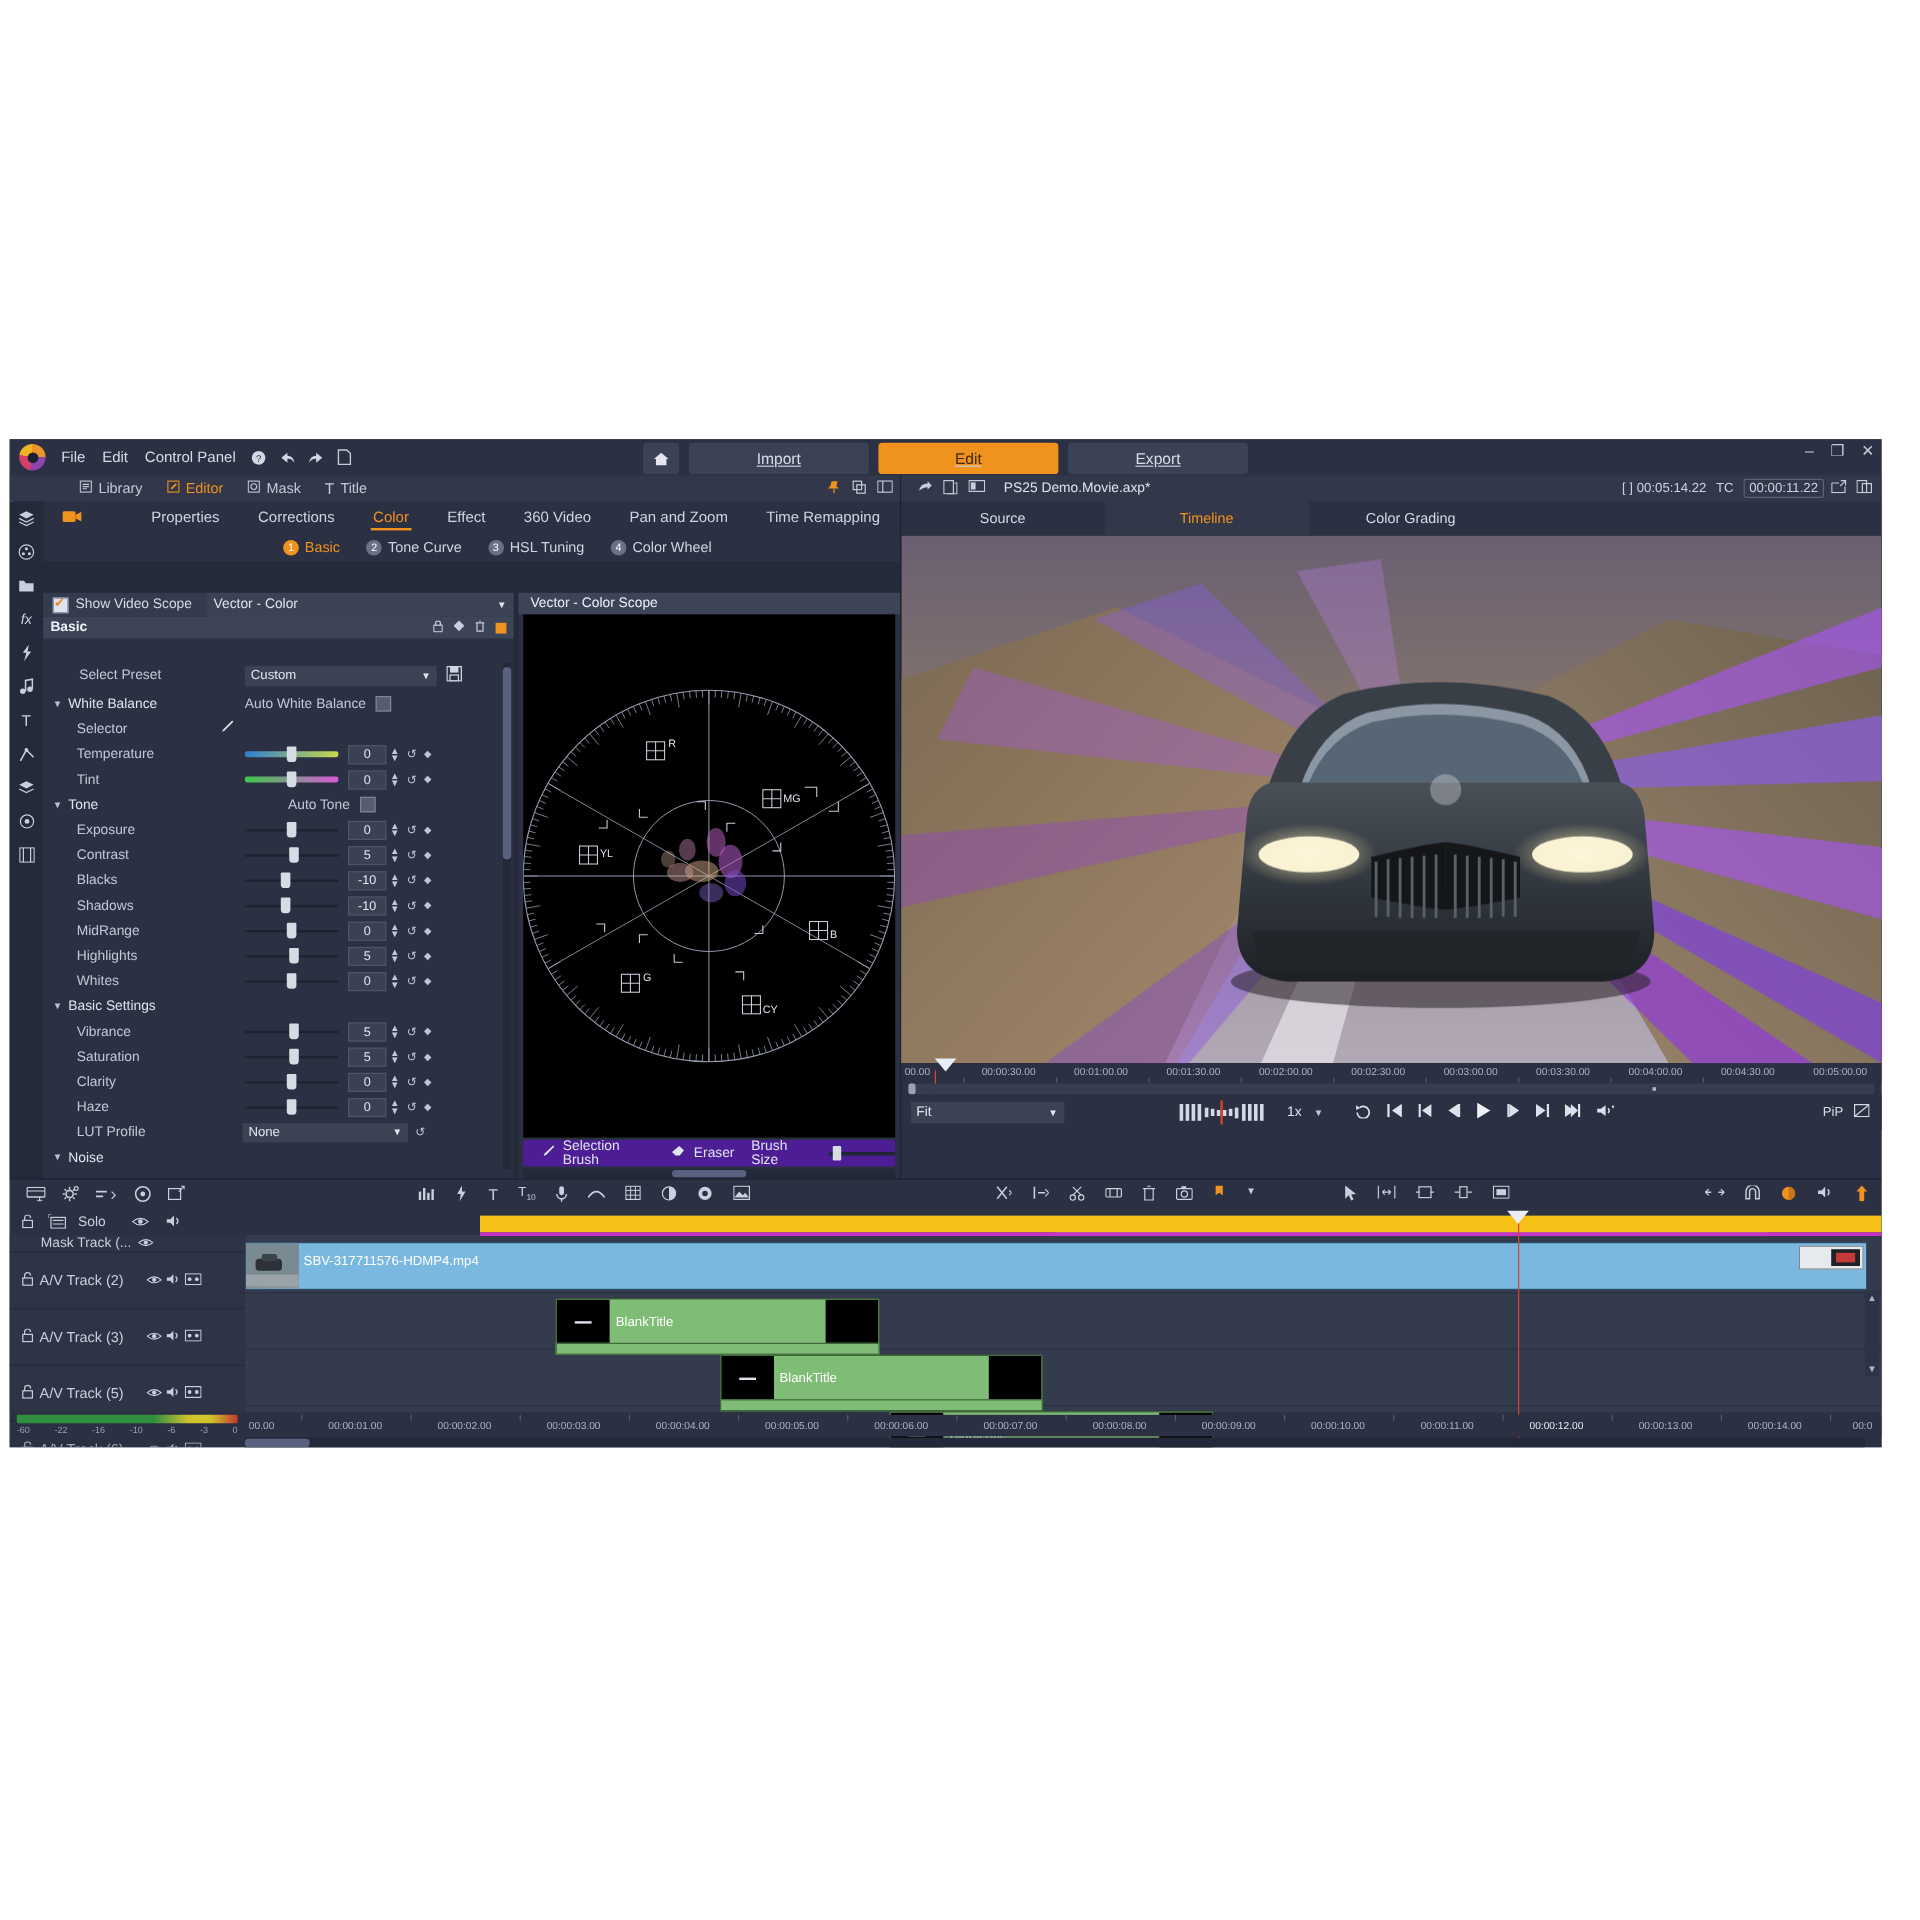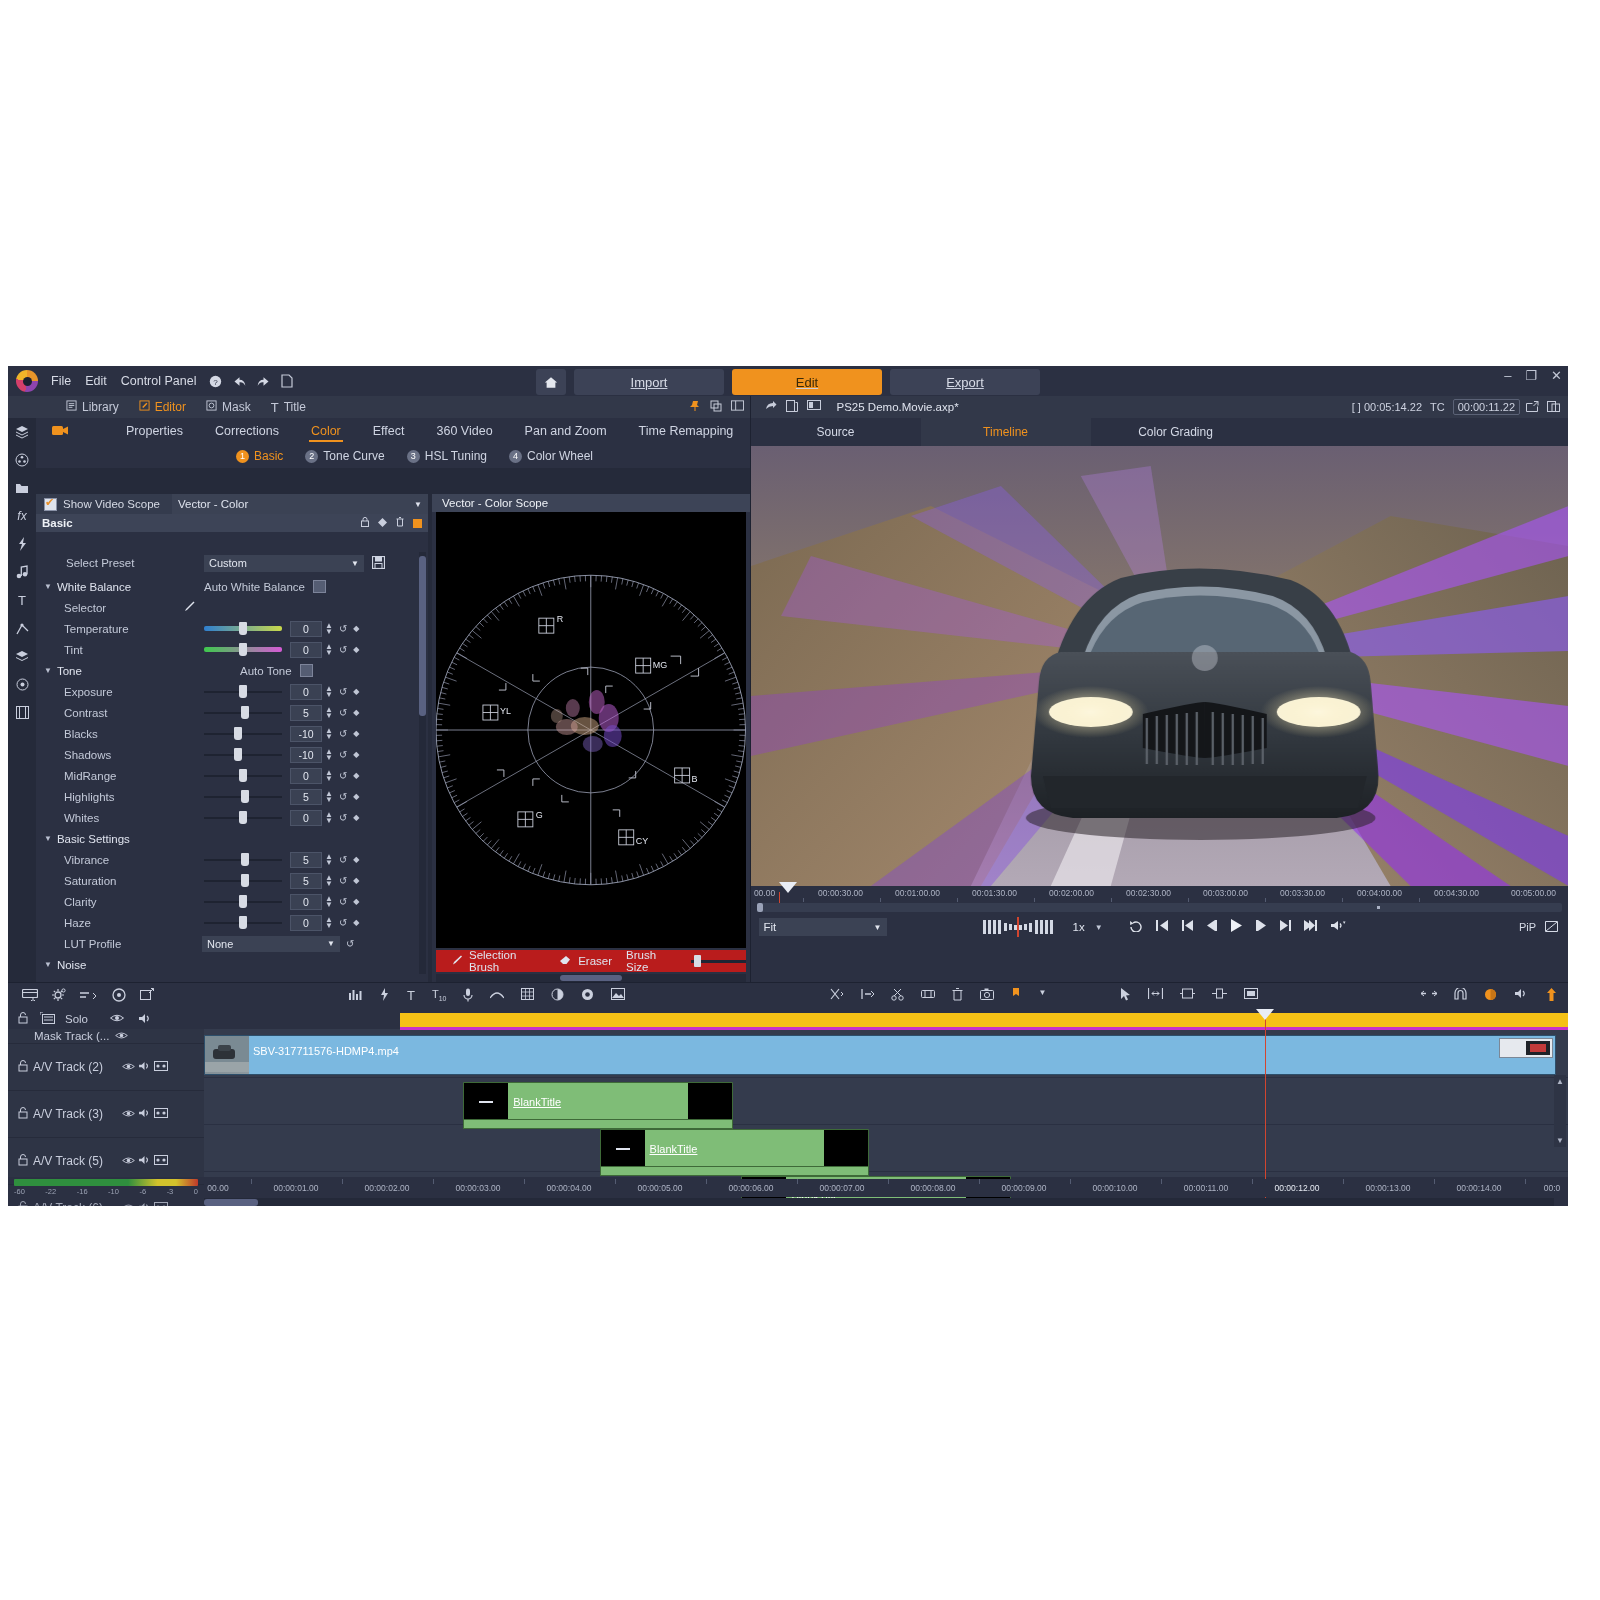--- a/index.html
+++ b/index.html
@@ -78,21 +78,21 @@
   .diam{margin-left:6px;font-size:8px;color:#bfc5d4;}
   .presetsel{width:150px;height:17px;background:#3b4254;display:flex;align-items:center;justify-content:space-between;padding:0 5px;font-size:11px;color:#e2e6ef;}
   .autochk{width:11px;height:11px;border:1px solid #7d849a;background:#555d73;display:inline-block;margin-left:8px;}
   .pscroll{position:absolute;right:2px;top:58px;width:7px;bottom:8px;background:#242939;}
   .pscroll i{position:absolute;top:4px;left:0;width:7px;height:160px;background:#596181;border-radius:3px;display:block;}
 
   
   .scopepanel{position:absolute;left:424px;top:98px;right:0;bottom:0;background:#2b3042;}
   .scopehdr{height:18px;background:#3d4457;display:flex;align-items:center;padding-left:10px;font-size:11.5px;color:#eef1f6;}
   .scopebody{position:absolute;top:18px;left:4px;right:4px;bottom:34px;background:#000;}
-  .scopefoot{position:absolute;left:4px;right:4px;bottom:10px;height:22px;background:#b91c1c;display:flex;align-items:center;gap:6px;padding-left:14px;font-size:11.5px;color:#dfe3ee;}
+  .scopefoot{position:absolute;left:4px;right:4px;bottom:10px;height:22px;background:#4c1d95;display:flex;align-items:center;gap:6px;padding-left:14px;font-size:11.5px;color:#dfe3ee;}
   .scopefoot .bsz{width:58px;height:3px;background:#1f2534;position:relative;margin-left:6px;}
   .scopefoot .bsz i{position:absolute;left:3px;top:-5px;width:7px;height:12px;background:#d7dbe4;border-radius:1px;}
   .hscroll{position:absolute;left:4px;right:4px;bottom:0;height:8px;background:#242939;}
   .hscroll i{position:absolute;left:40%;width:20%;top:1px;height:6px;background:#596181;border-radius:3px;}
 
   
   .prevtop{height:22px;background:#323849;display:flex;align-items:center;padding-left:14px;font-size:11.5px;color:#dfe3ee;position:relative;}
   .prevtop .tcs{position:absolute;right:48px;display:flex;align-items:center;gap:8px;font-size:11px;color:#cdd2e0;}
   .tcbox{border:1px solid #5b6276;padding:1px 4px;border-radius:2px;}
   .prevtop .ric{position:absolute;right:8px;display:flex;gap:8px;color:#c7ccda;}
@@ -129,21 +129,21 @@
   .tlbody{position:absolute;top:46px;left:0;right:0;bottom:30px;}
   .trackhdr{width:196px;position:absolute;left:0;top:0;bottom:0;background:#2e3445;border-right:1px solid #1d2231;}
   .trow{height:46px;display:flex;align-items:center;gap:3px;padding-left:10px;border-bottom:1px solid #262b3b;color:#c9cedd;font-size:12px;}
   .trow .nmx{width:86px;}
   .lanes{position:absolute;left:196px;right:0;top:0;bottom:0;background:#343b4d;}
   .lane{height:46px;border-bottom:1px solid #2a3042;position:relative;}
   .clip{position:absolute;top:4px;height:38px;border-radius:1px;overflow:hidden;}
   .clipvid{background:#7bb8e0;border:1px solid #2d4f6b;}
   .cliptitle{background:#7fbd77;border:1px solid #3e6a38;display:flex;align-items:center;}
   .cliptitle .thumb{width:44px;height:100%;background:#000;display:flex;align-items:center;justify-content:center;color:#ccc;font-size:8px;}
-  .cliptitle .lab{color:#fff;font-size:11px;padding-left:5px;text-decoration:underline;}
+  .cliptitle .lab{color:#fff;font-size:11px;padding-left:5px;}
   .cliptitle .endthumb{position:absolute;right:0;top:0;width:44px;height:100%;background:#000;}
   .clipbar{position:absolute;height:8px;background:#7fbd77;border:1px solid #3e6a38;}
   .masklane{position:absolute;left:196px;right:0;top:-16px;height:14px;background:#f5c116;}
   .magentabar{position:absolute;left:196px;right:0;top:-2px;height:3px;background:#c832c8;}
   .tlph{position:absolute;top:-20px;left:0;width:0;height:0;border-left:9px solid transparent;border-right:9px solid transparent;border-top:11px solid #e9edf5;}
   .tlphline{position:absolute;top:-10px;width:1px;background:#d2452f;}
   .tlruler{position:absolute;left:196px;right:0;bottom:10px;height:18px;background:#2b3042;font-size:8.5px;color:#aeb4c5;}
   .tlruler span{position:absolute;top:4px;transform:translateX(-50%);}
   .tlruler .tick{position:absolute;top:0;width:1px;height:5px;background:#545c72;}
   .meter{position:absolute;left:6px;bottom:10px;width:184px;height:18px;}

